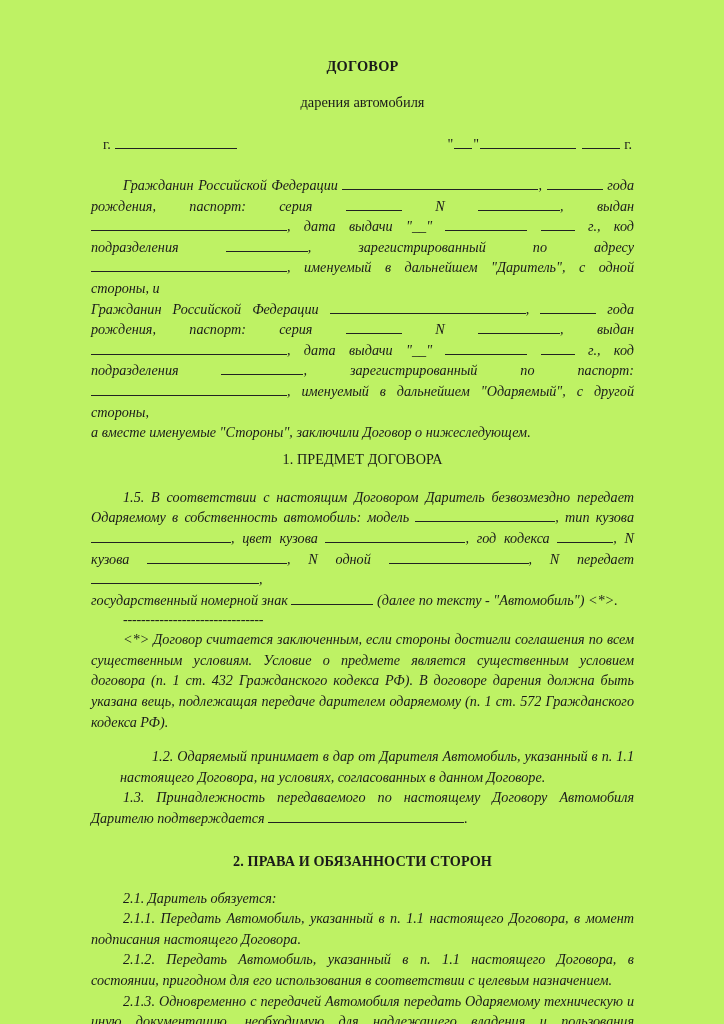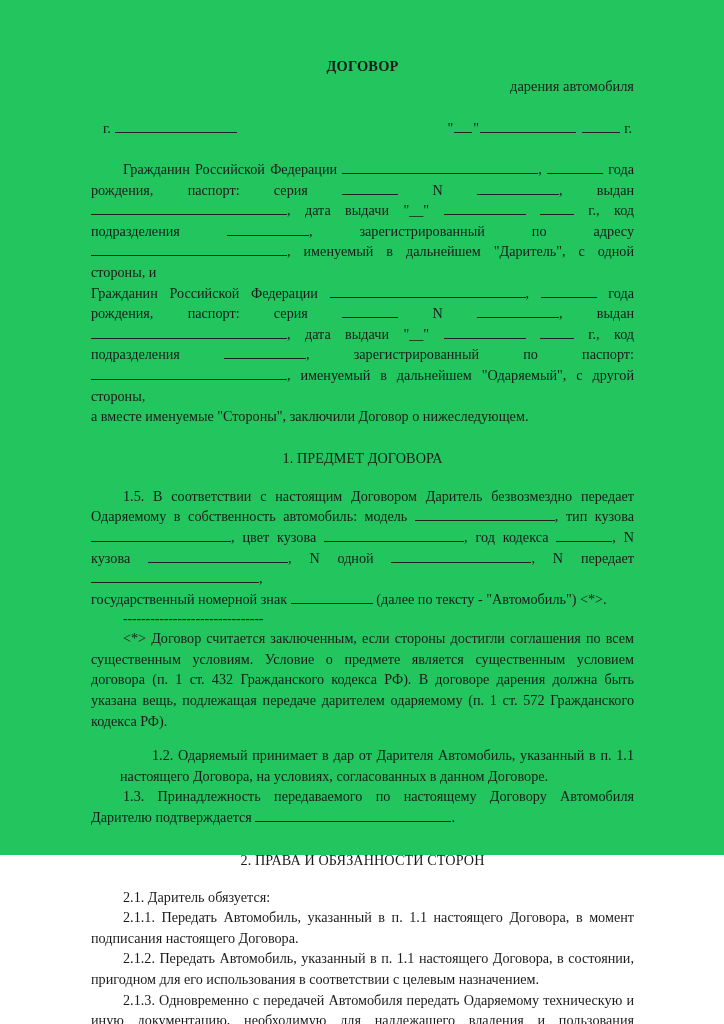--- a/index.html
+++ b/index.html
@@ -10,37 +10,37 @@
   body {
     width: 724px;
     height: 1024px;
     overflow: hidden;
     font-family: "Liberation Serif", "DejaVu Serif", serif;
     color: #1a1a1a;
   }
   .page {
     position: relative;
     width: 724px;
-    height: 855px;
+    height: 1024px;
     box-sizing: border-box;
     padding: 56px 90px 0 91px;
-    background: #22c55e;
+    background: #bef264;
   }
   .doc-title {
     text-align: center;
     font-size: 14.4px;
     line-height: 20px;
     letter-spacing: 0.2px;
     margin: 0;
   }
   .doc-subtitle {
-    text-align: right;
+    text-align: center;
     font-size: 14.4px;
     line-height: 20px;
-    margin: 0 0 22px 0;
+    margin: 16px 0 22px 0;
   }
   .place-row {
     display: flex;
     justify-content: space-between;
     align-items: baseline;
     font-size: 14.2px;
     line-height: 21px;
     margin: 0 0 20px 0;
     padding: 0 2px 0 12px;
   }
@@ -58,32 +58,33 @@
   .u-month { width: 96px; }
   .u-year  { width: 38px; }
 
   p.para {
     font-size: 14.2px;
     line-height: 20.6px;
     text-align: justify;
     text-justify: inter-word;
     margin: 0;
     hyphens: none;
+    font-style: italic;
   }
   p.indent { text-indent: 32px; }
   p.block-gap { margin-top: 14px; margin-left: 29px; }
 
   .sec-head {
     text-align: center;
     font-size: 14.2px;
     line-height: 20px;
-    margin: 21px 0 18px 0;
+    margin: 6px 0 18px 0;
     letter-spacing: 0.1px;
   }
-  .sec-head.second { margin: 22px 0 17px 0; }
+  .sec-head.second { margin: 22px 0 17px 0; font-weight: bold; }
 
   .dashline {
     font-size: 14.2px;
     line-height: 14px;
     margin: 2px 0 3px 0;
     padding-left: 32px;
     letter-spacing: -0.2px;
     white-space: nowrap;
     overflow: hidden;
   }

